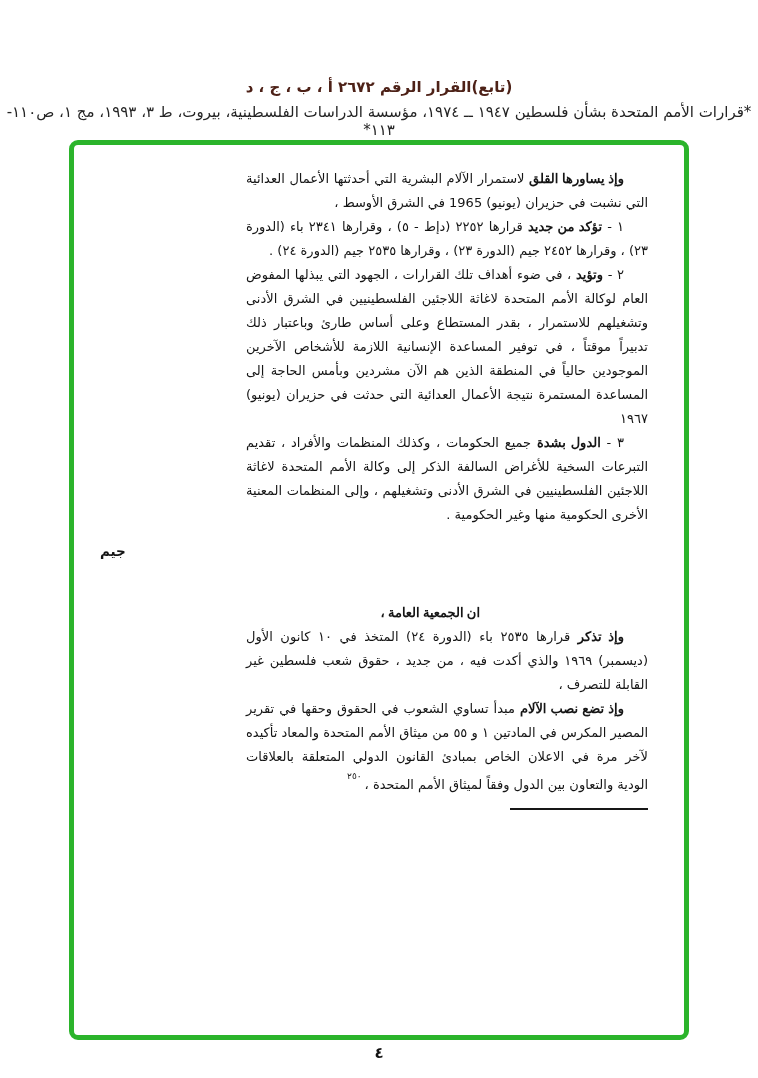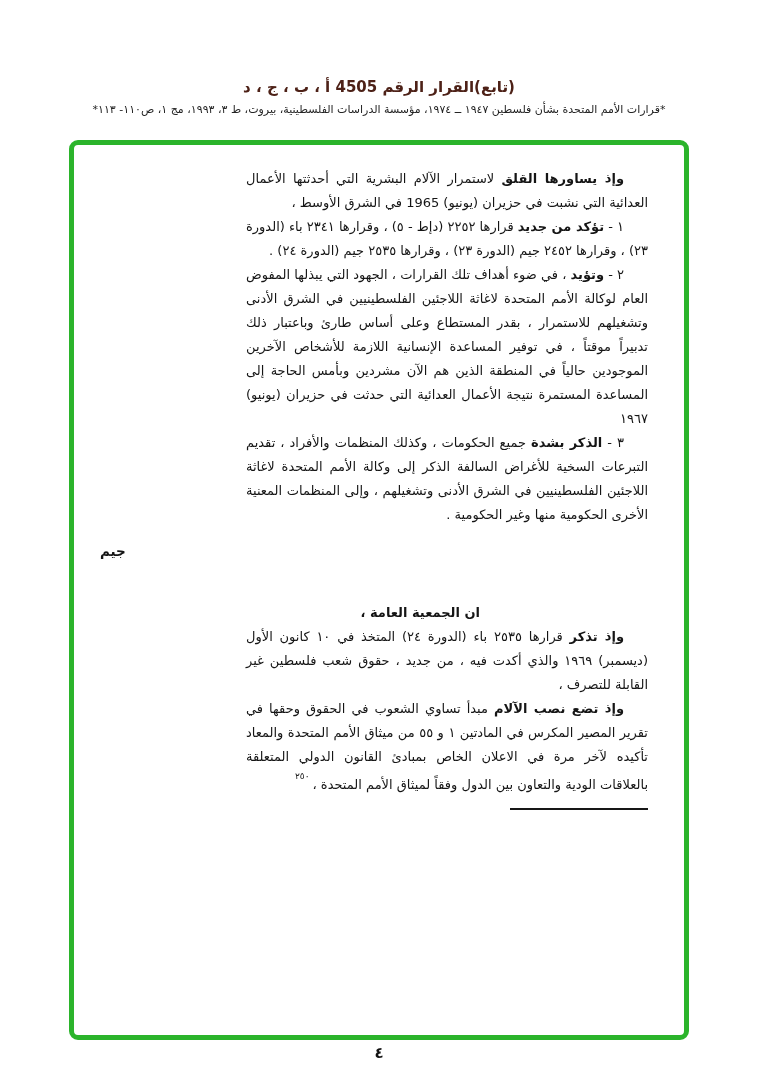--- a/index.html
+++ b/index.html
@@ -16,39 +16,39 @@
   
   .header {
     position: absolute; top: 78px; left: 0; right: 0;
     text-align: center; direction: rtl;
   }
   .header-title {
     font-size: 15px; font-weight: 700;
     color: #4d2117; letter-spacing: 0.5px;
   }
   .header-source {
-    font-size: 11px; margin-top: 7px; color: #242424;
+    font-size: 15px; margin-top: 7px; color: #242424;
   }
 
   
   .frame {
     position: absolute; left: 69px; top: 140px;
     width: 620px; height: 900px;
     border: 5px solid #2bb42b; border-radius: 9px;
     background: transparent;
   }
 
   
   .textcol {
     position: absolute; top: 167px; right: 110px; width: 402px;
     direction: rtl; text-align: justify;
     font-size: 13px; line-height: 24px; color: #151515;
   }
   .para { margin: 0; text-indent: 24px; }
-  .para strong { font-weight: 700; }
+  .para strong { font-weight: 700; font-family: Liberation Serif, serif; }
   .salutation { text-indent: 168px; margin-top: 38px; }
   .section-heading {
     font-weight: 700; text-align: left;
     margin: 12px 0 10px -146px; text-indent: 0;
     font-size: 13.5px;
   }
   .fnref {
     font-size: 9px; position: relative; top: -5px; margin-right: 3px;
   }
 
@@ -70,35 +70,35 @@
     position: absolute; top: 1044px; left: 0; right: 0;
     text-align: center; font-size: 15px; font-weight: 700; color: #111;
   }
 </style>
 </head>
 <body>
 
 <div class="page">
 
   <div class="header">
-    <div class="header-title">(تابع)القرار الرقم 4505 أ ، ب ، ج ، د</div>
+    <div class="header-title">(تابع)القرار الرقم ٢٦٧٢ أ ، ب ، ج ، د</div>
     <div class="header-source">*قرارات الأمم المتحدة بشأن فلسطين ١٩٤٧ ــ ١٩٧٤، مؤسسة الدراسات الفلسطينية، بيروت، ط ٣، ١٩٩٣، مج ١، ص١١٠- ١١٣*</div>
   </div>
 
   <div class="frame"></div>
 
   <div class="textcol">
 
     <p class="para"><strong>وإذ يساورها القلق</strong><span> لاستمرار الآلام البشرية التي أحدثتها الأعمال العدائية التي نشبت في حزيران (يونيو) 1965 في الشرق الأوسط ،</span></p>
 
     <p class="para"><span>١ - </span><strong>تؤكد من جديد</strong><span> قرارها ٢٢٥٢ (دإط - ٥) ، وقرارها ٢٣٤١ باء (الدورة ٢٣) ، وقرارها ٢٤٥٢ جيم (الدورة ٢٣) ، وقرارها ٢٥٣٥ جيم (الدورة ٢٤) .</span></p>
 
     <p class="para"><span>٢ - </span><strong>وتؤيد</strong><span> ، في ضوء أهداف تلك القرارات ، الجهود التي يبذلها المفوض العام لوكالة الأمم المتحدة لاغاثة اللاجئين الفلسطينيين في الشرق الأدنى وتشغيلهم للاستمرار ، بقدر المستطاع وعلى أساس طارئ وباعتبار ذلك تدبيراً موقتاً ، في توفير المساعدة الإنسانية اللازمة للأشخاص الآخرين الموجودين حالياً في المنطقة الذين هم الآن مشردين وبأمس الحاجة إلى المساعدة المستمرة نتيجة الأعمال العدائية التي حدثت في حزيران (يونيو) ١٩٦٧</span></p>
 
-    <p class="para"><span>٣ - </span><strong>الذكر بشدة</strong><span> جميع الحكومات ، وكذلك المنظمات والأفراد ، تقديم التبرعات السخية للأغراض السالفة الذكر إلى وكالة الأمم المتحدة لاغاثة اللاجئين الفلسطينيين في الشرق الأدنى وتشغيلهم ، وإلى المنظمات المعنية الأخرى الحكومية منها وغير الحكومية .</span></p>
+    <p class="para"><span>٣ - </span><strong>الدول بشدة</strong><span> جميع الحكومات ، وكذلك المنظمات والأفراد ، تقديم التبرعات السخية للأغراض السالفة الذكر إلى وكالة الأمم المتحدة لاغاثة اللاجئين الفلسطينيين في الشرق الأدنى وتشغيلهم ، وإلى المنظمات المعنية الأخرى الحكومية منها وغير الحكومية .</span></p>
 
     <div class="section-heading">جيم</div>
 
     <p class="para salutation"><strong>ان الجمعية العامة ،</strong><span></span></p>
 
 
     <p class="para"><strong>وإذ تذكر</strong><span> قرارها ٢٥٣٥ باء (الدورة ٢٤) المتخذ في ١٠ كانون الأول (ديسمبر) ١٩٦٩ والذي أكدت فيه ، من جديد ، حقوق شعب فلسطين غير القابلة للتصرف ،</span></p>
 
     <p class="para"><strong>وإذ تضع نصب الآلام</strong><span> مبدأ تساوي الشعوب في الحقوق وحقها في تقرير المصير المكرس في المادتين ١ و ٥٥ من ميثاق الأمم المتحدة والمعاد تأكيده لآخر مرة في الاعلان الخاص بمبادئ القانون الدولي المتعلقة بالعلاقات الودية والتعاون بين الدول وفقاً لميثاق الأمم المتحدة ،</span><sup class="fnref">٢٥٠</sup></p>
 

